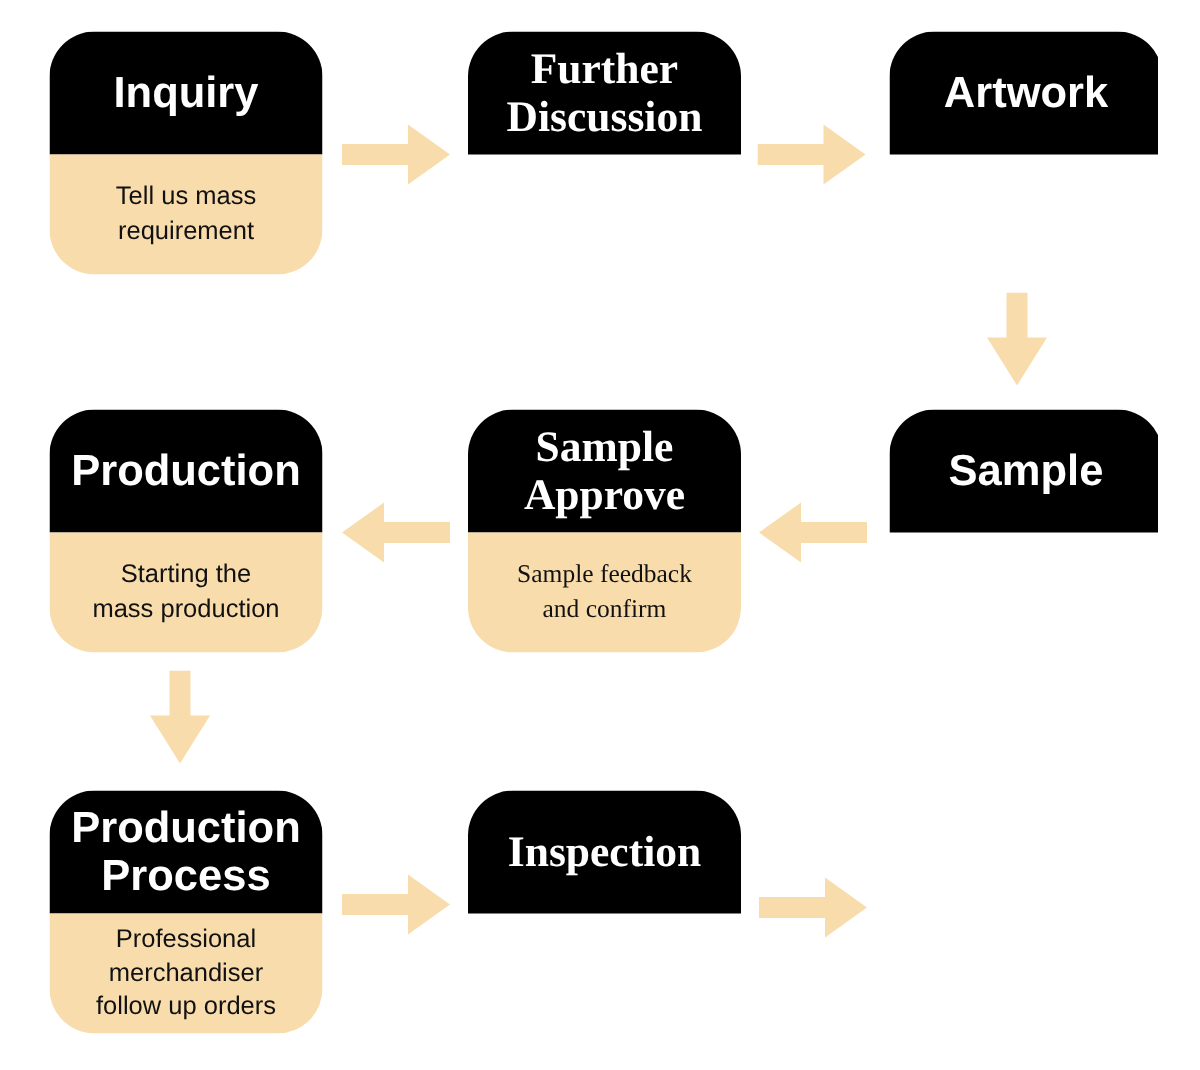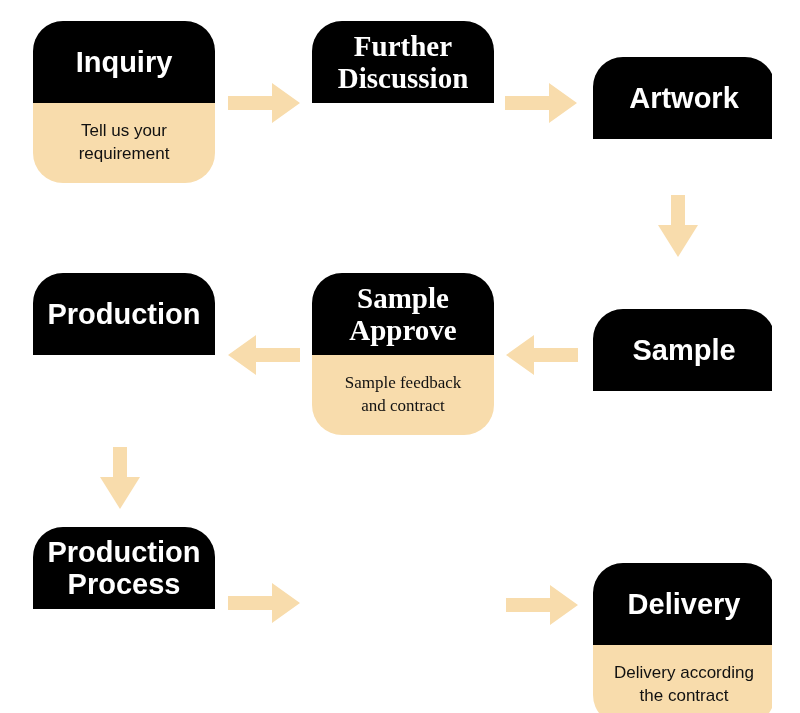--- a/index.html
+++ b/index.html
@@ -53,35 +53,35 @@
   }
   .card-desc{
     color:var(--body-text);
     font-size:17px;
     line-height:1.35;
     text-align:center;
     white-space:pre-line;
   }
   
   .r1{top:21px;}  .r2{top:273px;}  .r3{top:527px;}
-  .c1{left:33px;} .c2{left:312px;font-family:Liberation Serif, serif;} .c3{left:593px;margin-top:36px;}
+  .c1{left:33px;} .c2{left:312px;font-family:Liberation Serif, serif;} .c3{left:593px;}
   .arrow{position:absolute;line-height:0;}
   .arrow svg{display:block;}
 </style>
 </head>
 <body>
 
 <div class="canvas">
 
   <div class="card r1 c1">
     <div class="card-top">
       <div class="card-title">Inquiry</div>
     </div>
     <div class="card-bottom">
-      <div class="card-desc">Tell us your
+      <div class="card-desc">Tell us mass
 requirement</div>
     </div>
   </div>
 
   <div class="arrow" style="left:228px;top:81px">
     <svg width="72" height="44" viewBox="0 0 72 44">
         <polygon points="0,15 44,15 44,2 72,22 44,42 44,29 0,29" fill="var(--arrow)"></polygon>
       </svg>
   </div>
 
@@ -107,36 +107,40 @@
   <div class="arrow" style="left:656px;top:195px">
     <svg width="44" height="62" viewBox="0 0 44 62">
         <polygon points="15,0 29,0 29,30 42,30 22,62 2,30 15,30" fill="var(--arrow)"></polygon>
       </svg>
   </div>
 
   <div class="card r2 c1">
     <div class="card-top">
       <div class="card-title">Production</div>
     </div>
+    <div class="card-bottom">
+      <div class="card-desc">Starting the
+mass production</div>
+    </div>
   </div>
 
   <div class="arrow" style="left:228px;top:333px">
     <svg width="72" height="44" viewBox="0 0 72 44">
         <polygon points="72,15 28,15 28,2 0,22 28,42 28,29 72,29" fill="var(--arrow)"></polygon>
       </svg>
   </div>
 
   <div class="card r2 c2">
     <div class="card-top">
       <div class="card-title">Sample
 Approve</div>
     </div>
     <div class="card-bottom">
       <div class="card-desc">Sample feedback
-and contract</div>
+and confirm</div>
     </div>
   </div>
 
   <div class="arrow" style="left:506px;top:333px">
     <svg width="72" height="44" viewBox="0 0 72 44">
         <polygon points="72,15 28,15 28,2 0,22 28,42 28,29 72,29" fill="var(--arrow)"></polygon>
       </svg>
   </div>
 
   <div class="card r2 c3">
@@ -149,40 +153,39 @@
     <svg width="44" height="62" viewBox="0 0 44 62">
         <polygon points="15,0 29,0 29,30 42,30 22,62 2,30 15,30" fill="var(--arrow)"></polygon>
       </svg>
   </div>
 
   <div class="card r3 c1">
     <div class="card-top">
       <div class="card-title">Production
 Process</div>
     </div>
+    <div class="card-bottom">
+      <div class="card-desc">Professional
+merchandiser
+follow up orders</div>
+    </div>
   </div>
 
   <div class="arrow" style="left:228px;top:581px">
     <svg width="72" height="44" viewBox="0 0 72 44">
         <polygon points="0,15 44,15 44,2 72,22 44,42 44,29 0,29" fill="var(--arrow)"></polygon>
       </svg>
   </div>
 
   <div class="card r3 c2">
+    <div class="card-top">
+      <div class="card-title">Inspection</div>
+    </div>
   </div>
 
   <div class="arrow" style="left:506px;top:583px">
     <svg width="72" height="44" viewBox="0 0 72 44">
         <polygon points="0,15 44,15 44,2 72,22 44,42 44,29 0,29" fill="var(--arrow)"></polygon>
       </svg>
   </div>
 
-  <div class="card r3 c3">
-    <div class="card-top">
-      <div class="card-title">Delivery</div>
-    </div>
-    <div class="card-bottom">
-      <div class="card-desc">Delivery according
-the contract</div>
-    </div>
-  </div>
 
 </div>
 
 </body></html>

